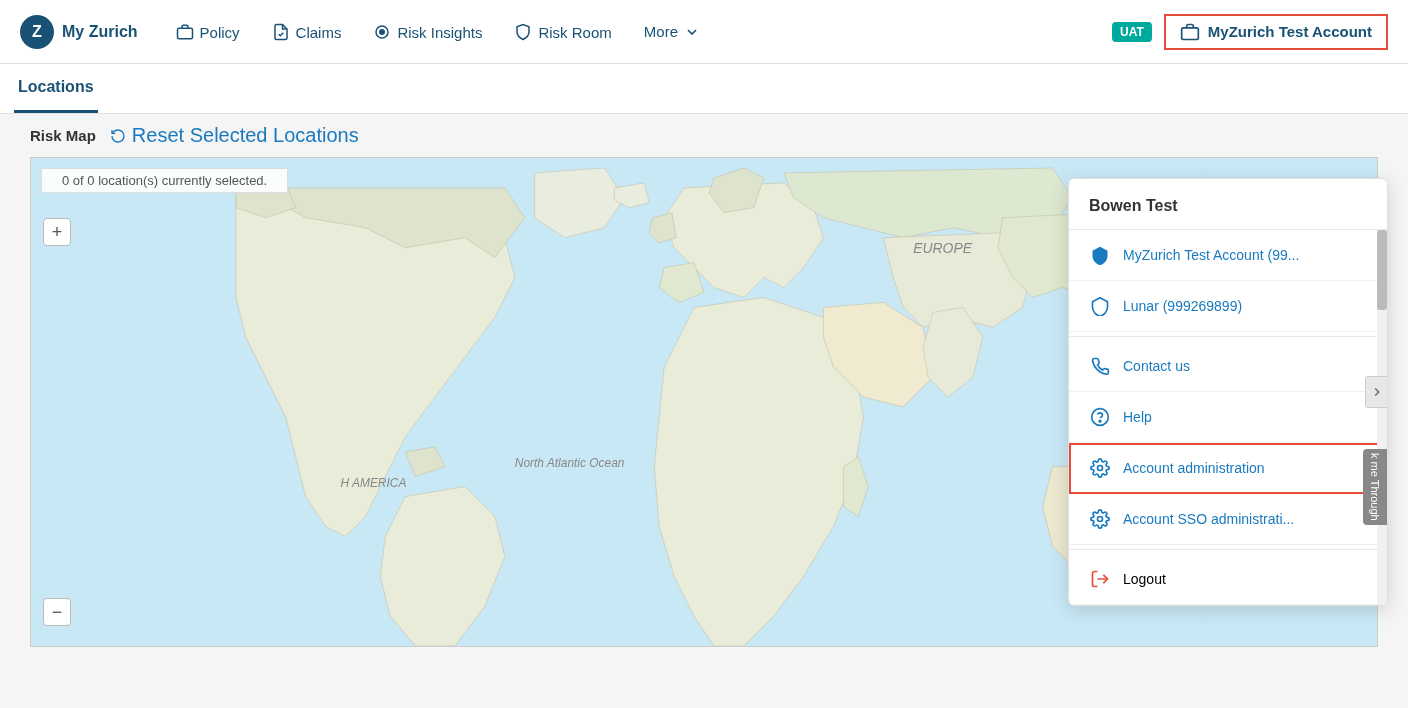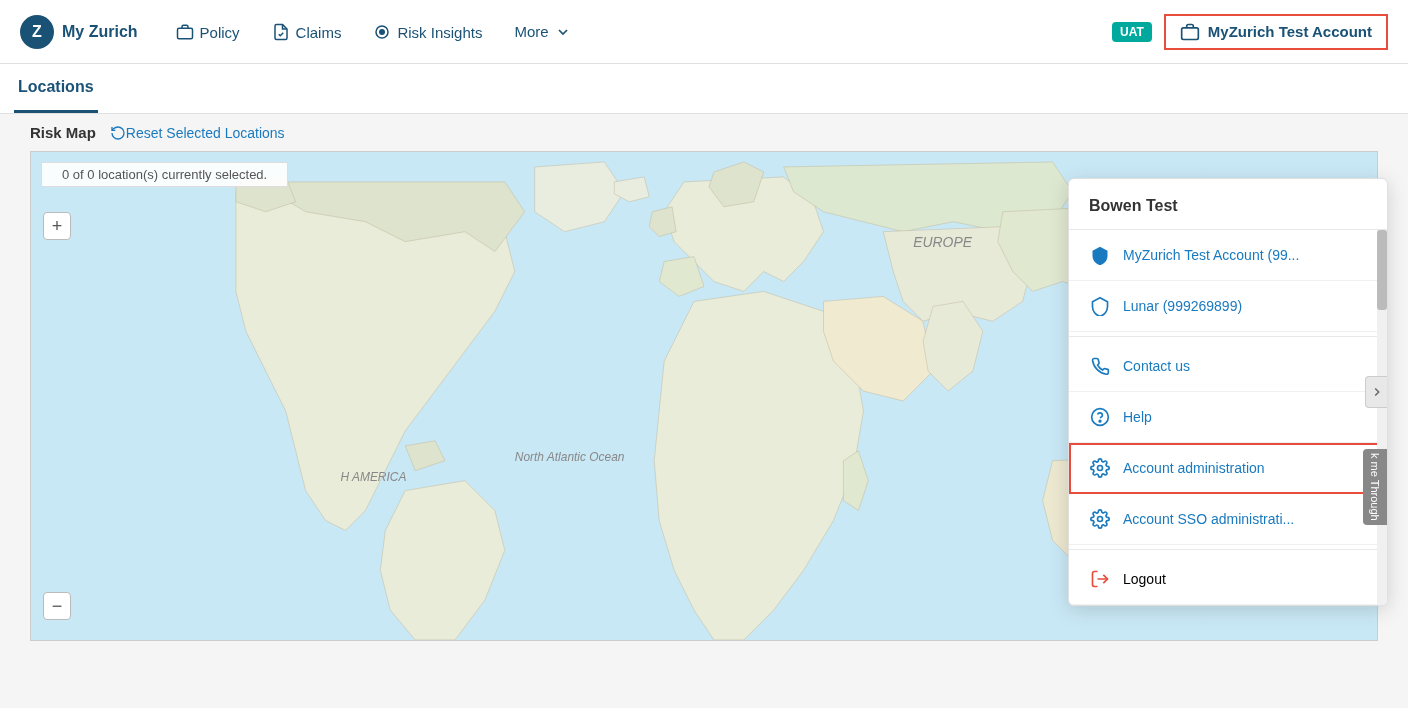--- a/index.html
+++ b/index.html
@@ -113,22 +113,23 @@
       background: #f5f5f5;
     }
     .risk-map-label {
       font-size: 15px;
       font-weight: 600;
       color: #333;
     }
     .reset-btn {
       display: flex;
       align-items: center;
+      gap: 6px;
       color: #1a7abf;
-      font-size: 14px;
+      font-size: 20px;
       cursor: pointer;
     }
 
     
     .map-container {
       position: relative;
       margin: 0 30px;
       height: 490px;
       border: 1px solid #ccc;
       background: #c9e8f5;
@@ -300,20 +301,26 @@
     </div>
 
     <div class="nav-item">
       <svg width="18" height="18" viewBox="0 0 24 24" fill="none" stroke="#1a5276" stroke-width="2">
           <circle cx="12" cy="12" r="8"></circle>
           <circle cx="12" cy="12" r="3" fill="#1a5276"></circle>
         </svg>
       <span>Risk Insights</span>
     </div>
 
+    <div class="nav-item">
+      <svg width="18" height="18" viewBox="0 0 24 24" fill="none" stroke="#1a5276" stroke-width="2">
+          <path d="M12 22s8-4 8-10V5l-8-3-8 3v7c0 6 8 10 8 10z"></path>
+        </svg>
+      <span>Risk Room</span>
+    </div>
 
     <div class="nav-item">
       <span>More</span>
       <svg width="16" height="16" viewBox="0 0 24 24" fill="none" stroke="#1a5276" stroke-width="2.5">
           <polyline points="6 9 12 15 18 9"></polyline>
         </svg>
     </div>
   </div>
 
   <div class="nav-right">

